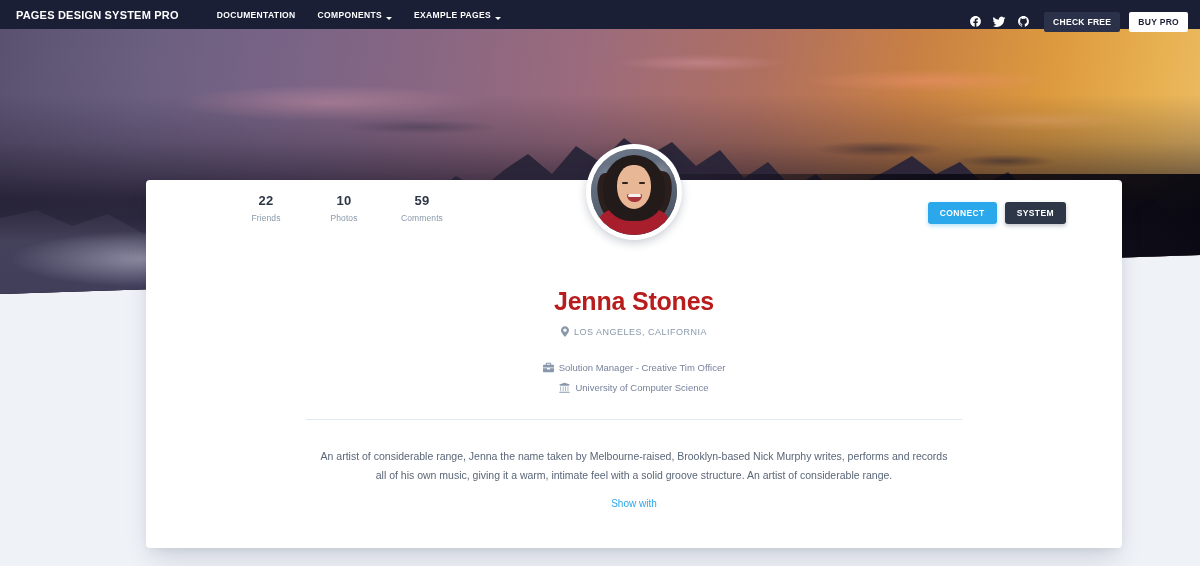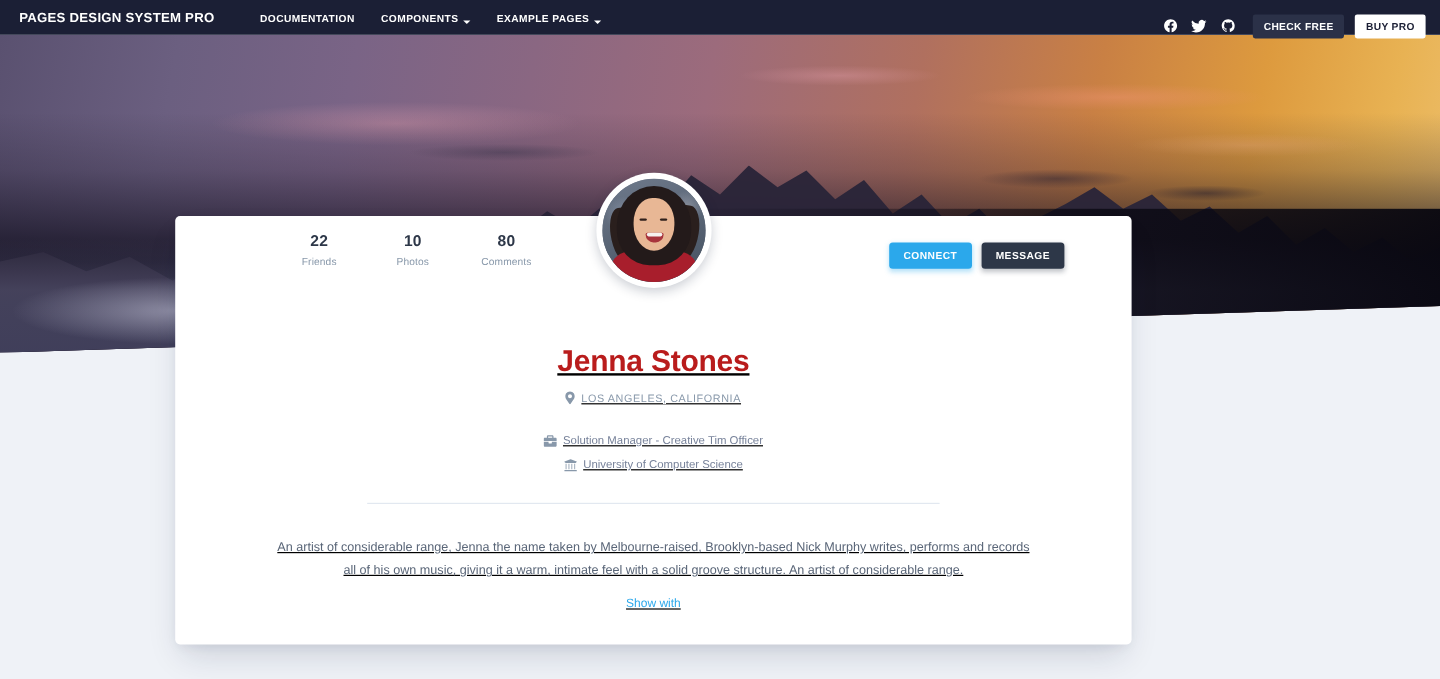--- a/index.html
+++ b/index.html
@@ -179,28 +179,27 @@
     right: 0; bottom: 0;
     width: 620px; height: 120px;
     background: linear-gradient(270deg, rgba(8,7,16,.95) 0%, rgba(8,7,16,.75) 45%, rgba(8,7,16,0) 100%);
   }
 
   
   .card {
     position: absolute;
     top: 180px;
     left: 146px;
-    width: 797px;
+    width: 976px;
     min-height: 331px;
     background: #ffffff;
     border-radius: 4px;
     box-shadow: 0 14px 26px -6px rgba(20,30,60,.16), 0 4px 10px -3px rgba(20,30,60,.08);
     z-index: 10;
-    padding-bottom: 28px;
-    text-decoration: underline;
+    padding-bottom: 39px;
   }
 
   .card-top {
     position: relative;
     height: 88px;
   }
 
   .avatar {
     position: absolute;
     left: 50%;
@@ -458,42 +457,42 @@
     <div class="stats">
       <div class="stat">
         <div class="stat-num">22</div>
         <div class="stat-label">Friends</div>
       </div>
       <div class="stat">
         <div class="stat-num">10</div>
         <div class="stat-label">Photos</div>
       </div>
       <div class="stat">
-        <div class="stat-num">80</div>
+        <div class="stat-num">59</div>
         <div class="stat-label">Comments</div>
       </div>
     </div>
 
     <div class="avatar">
       <div class="avatar-inner">
         <div class="av-bg-blur"></div>
         <div class="av-hair2"></div>
         <div class="av-hair3"></div>
         <div class="av-body"></div>
         <div class="av-hair"></div>
         <div class="av-face"></div>
         <div class="av-eye-l"></div>
         <div class="av-eye-r"></div>
         <div class="av-mouth"></div>
       </div>
     </div>
 
     <div class="actions">
       <button class="btn-connect">CONNECT</button>
-      <button class="btn-message">MESSAGE</button>
+      <button class="btn-message">SYSTEM</button>
     </div>
   </div>
 
   <div class="identity">
     <div class="name">Jenna Stones</div>
 
     <div class="meta-row">
       <svg width="8" height="11" viewBox="0 0 384 512">
           <path d="M192 0C85.9 0 0 85.9 0 192c0 77.4 27 99 172.3 309.7 9.5 13.8 29.9 13.8 39.5 0C357 291 384 269.4 384 192 384 85.9 298.1 0 192 0zm0 272c-44.2 0-80-35.8-80-80s35.8-80 80-80 80 35.8 80 80-35.8 80-80 80z"></path>
         </svg>

